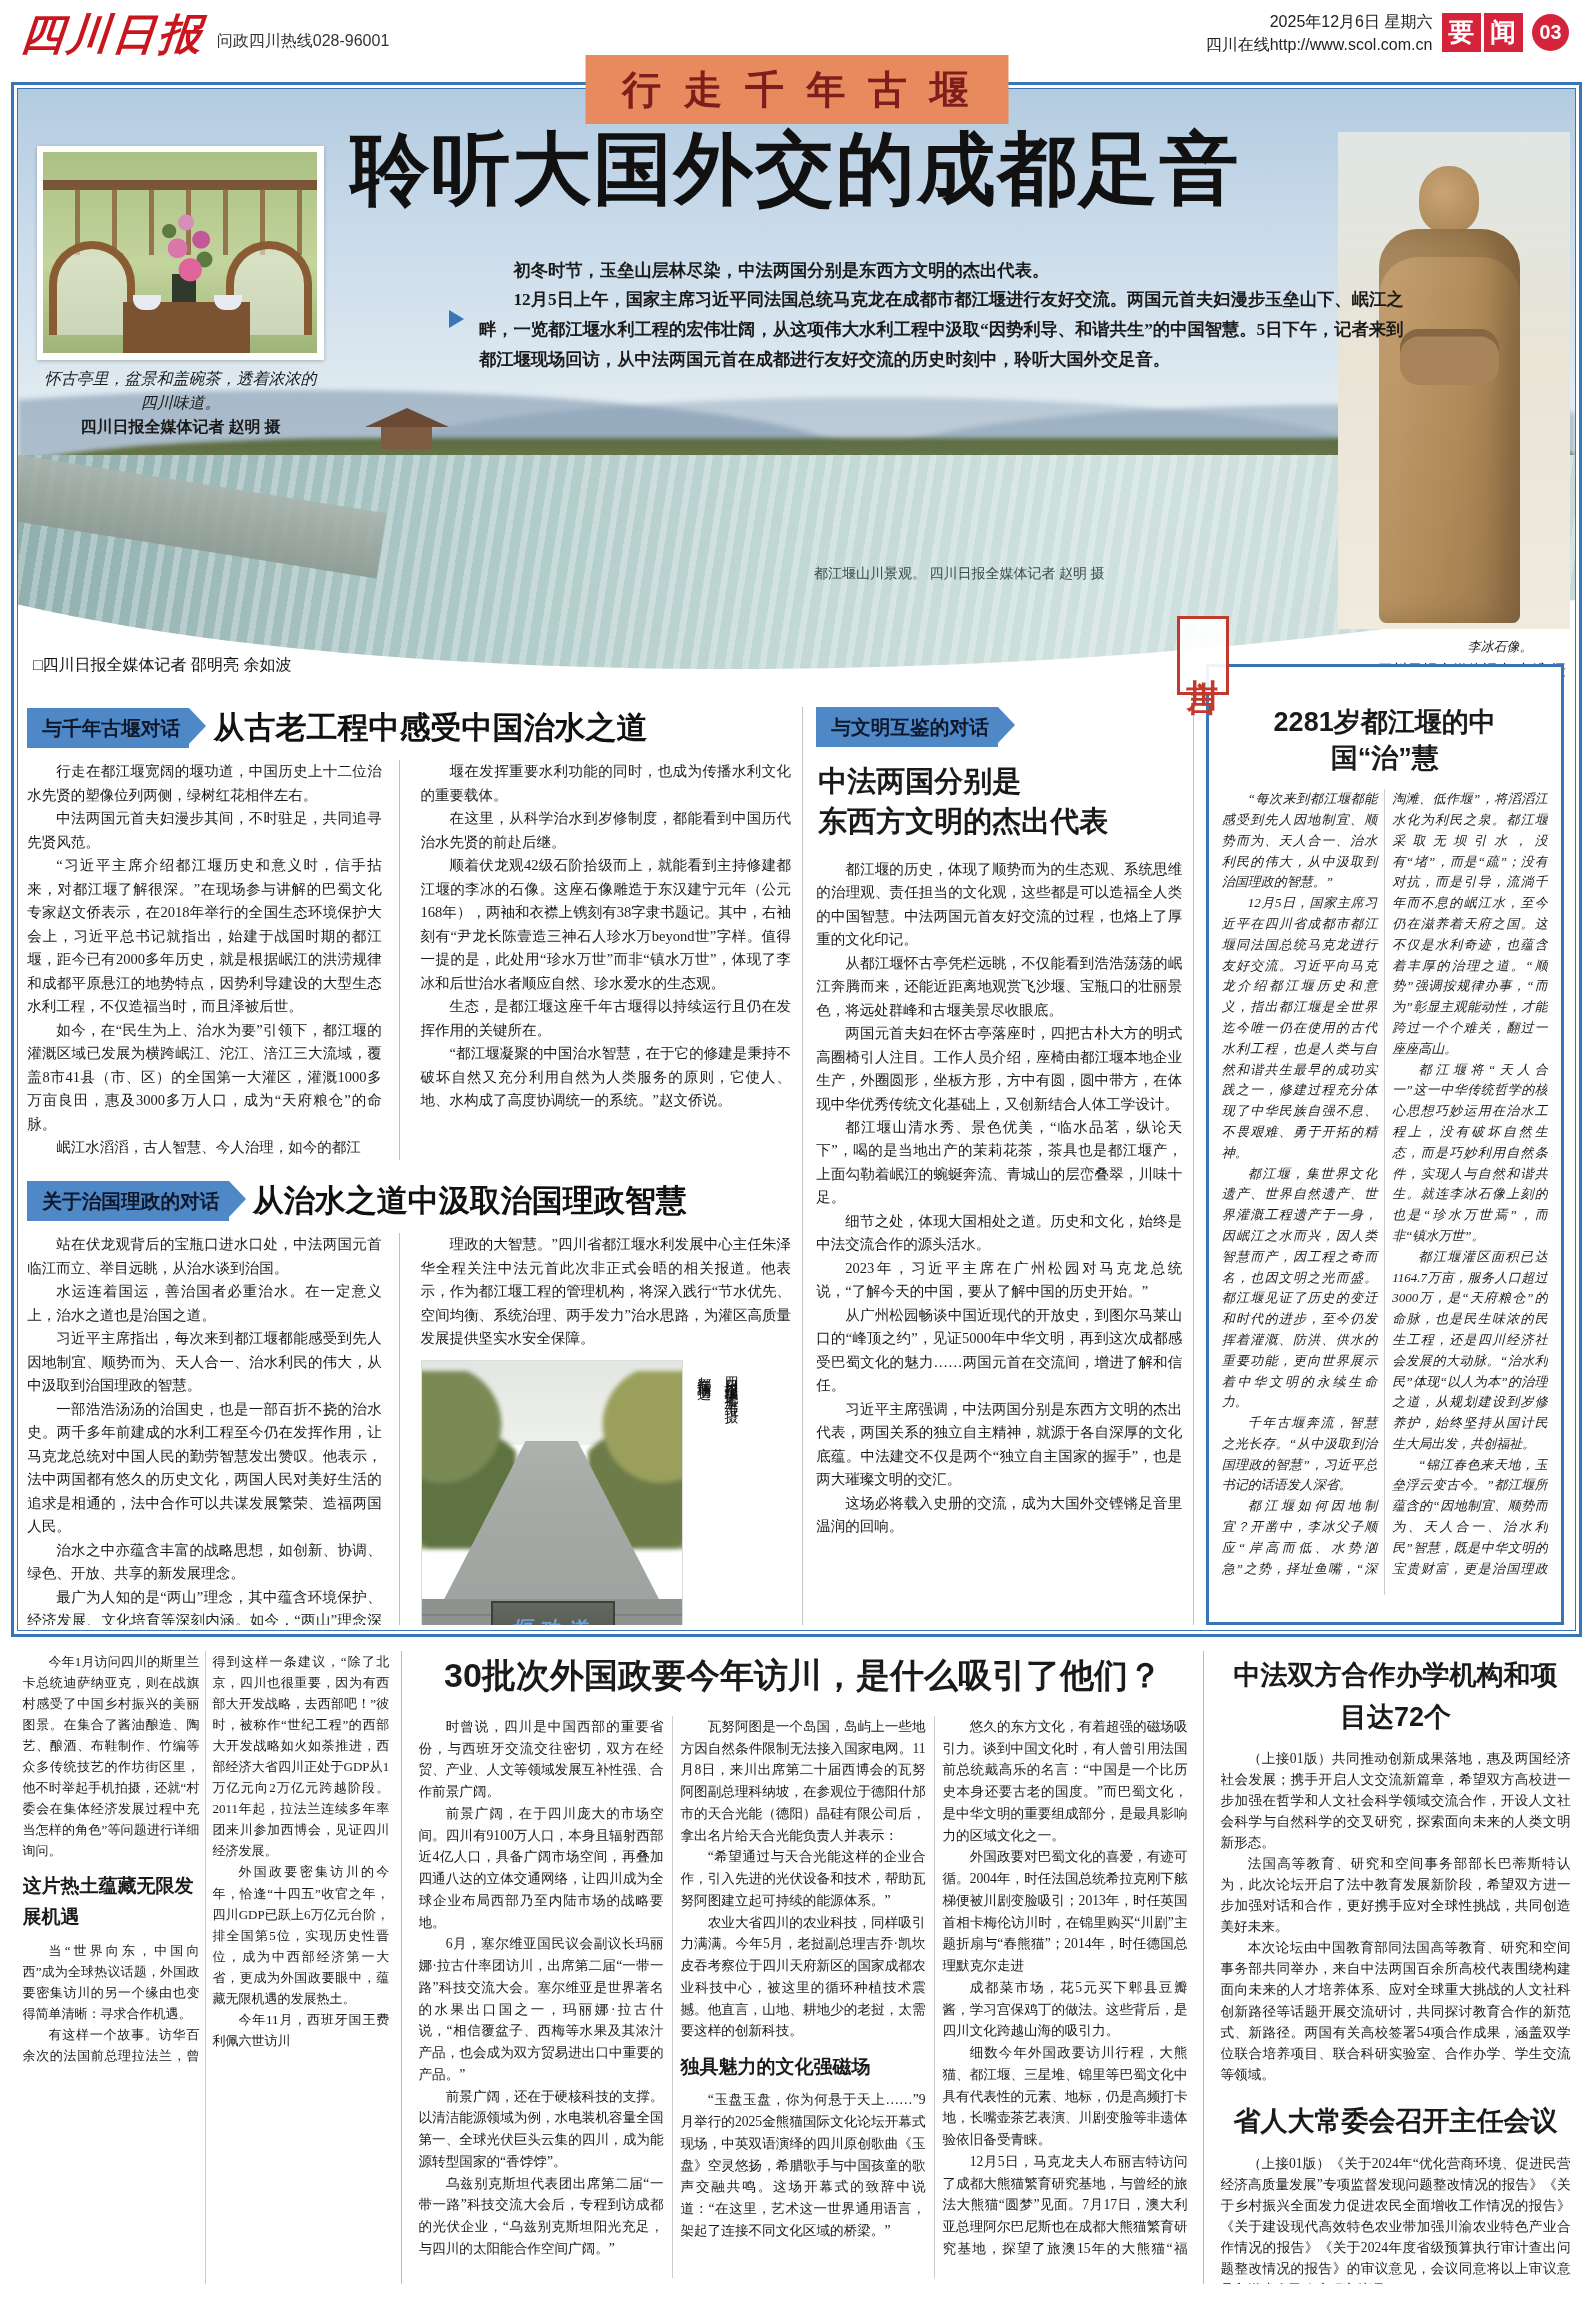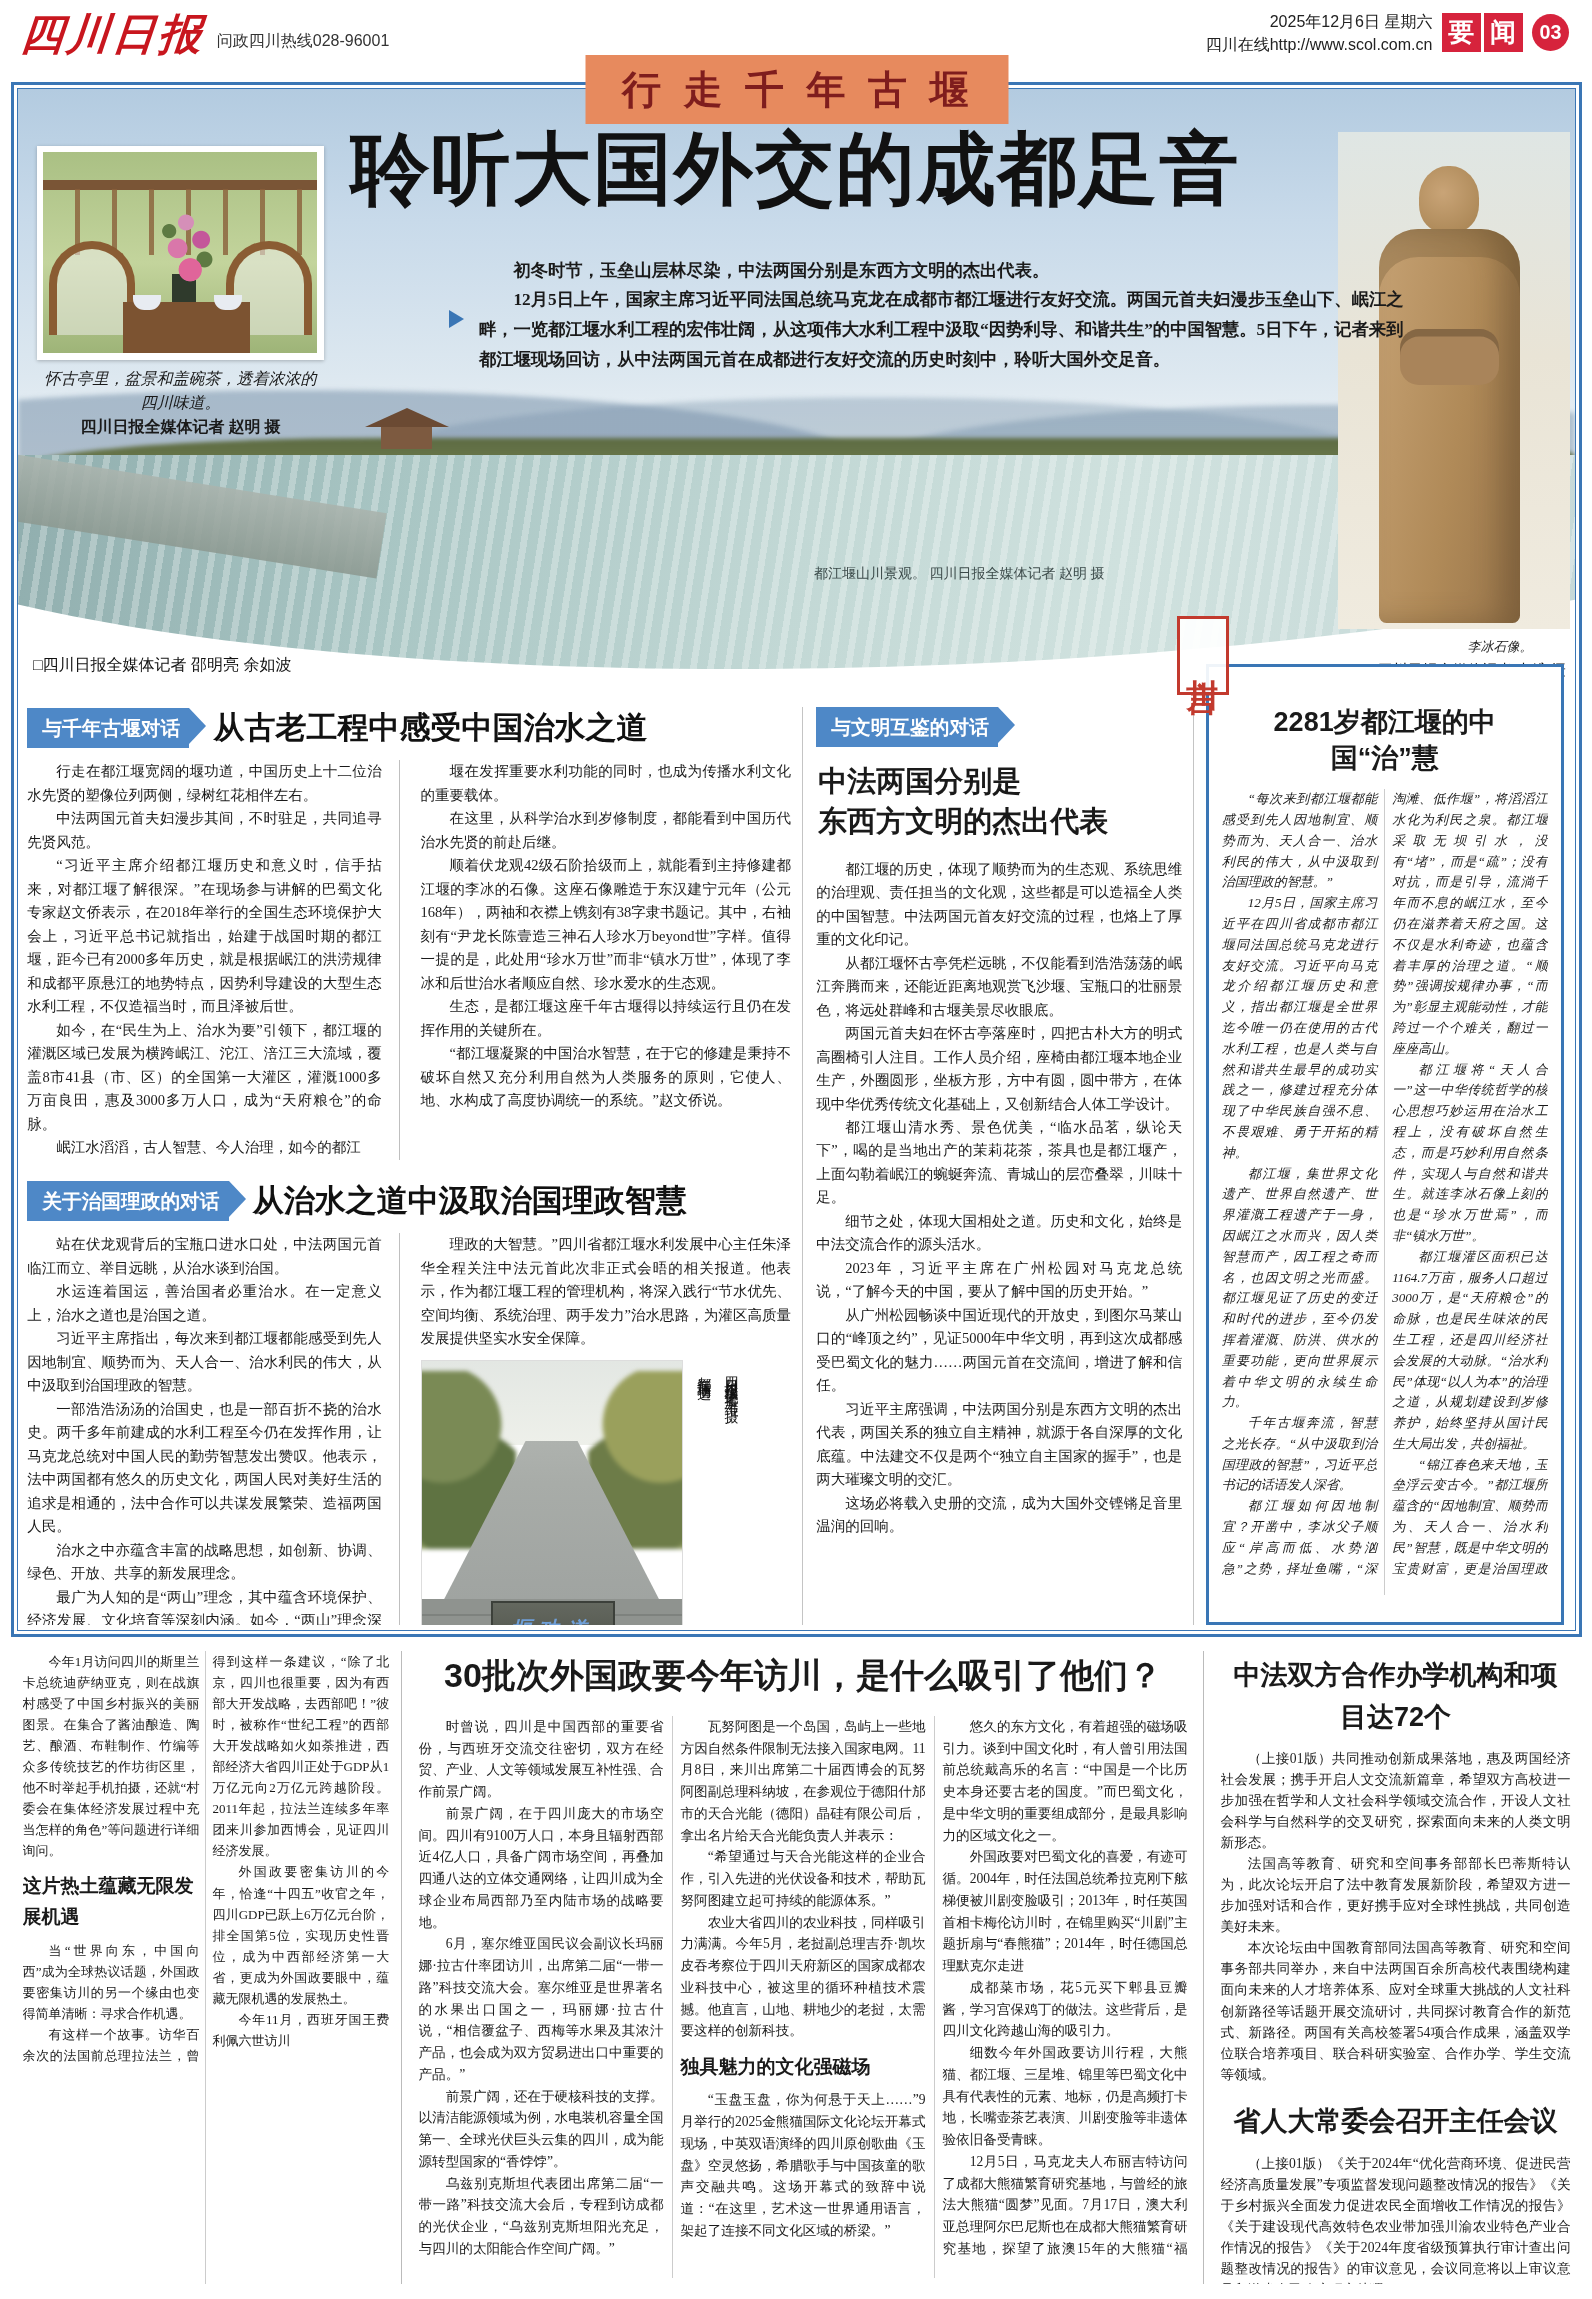--- a/index.html
+++ b/index.html
@@ -80,21 +80,21 @@
   .statue-cap { position:absolute; right:9.4px; top:549px; z-index:4; text-align:left; }
   .statue-cap .line1 { font-size:13px; font-style:italic; color:#222; margin-left:90px; }
   .statue-cap .line2 { font-family:"Liberation Sans", sans-serif; font-size:15px; color:#111; margin-top:5.6px; }
 
   .hero-caption { position:absolute; left:796px; top:476px; font-size:14px; color:#2c3a3a; z-index:3; opacity:.9; }
   .hero-byline { position:absolute; left:15px; bottom:13px; font-family:"Liberation Sans", sans-serif; font-size:16px; color:#111; z-index:4; }
 
   
   .articles { position:absolute; left:3.7px; right:3.7px; top:611px; bottom:3.7px; display:grid; grid-template-columns:776px 380px 358px; gap:11.2px; padding:11.2px 9.4px 5.6px 9.4px; }
   .sec-head { display:flex; align-items:center; gap:24px; margin-bottom:11.2px; }
-  .tag { position:relative; background:#4e88c7; color:#ffffff; font-family:Liberation Serif, serif; font-weight:bold; font-size:19.7px; padding:6.6px 9.4px 6.6px 15px; white-space:nowrap; }
+  .tag { position:relative; background:#4e88c7; color:#0f172a; font-family:Liberation Serif, serif; font-weight:bold; font-size:19.7px; padding:6.6px 9.4px 6.6px 15px; white-space:nowrap; }
   .tag::after { content:""; position:absolute; right:-17px; top:0; border-top:18px solid transparent; border-bottom:18px solid transparent; border-left:17px solid #4e88c7; }
   .sec-title { font-family:"Liberation Sans", sans-serif; font-weight:900; font-size:31px; color:#111; }
   .twocol { display:grid; grid-template-columns:1fr 1fr; gap:0 19px; }
   .tcol { font-size:14.5px; line-height:1.62; overflow:hidden; }
   .tcol .para { text-indent:2em; text-align:justify; }
   .tcol.rule { border-right:0.9px solid #bfbfbf; padding-right:17px; }
   .twocol .tcol + .tcol { padding-left:1.9px; }
   .colA { overflow:hidden; border-right:0.9px solid #c4c4c4; padding-right:11.2px; }
   .colA section + section { margin-top:20.6px; }
 

